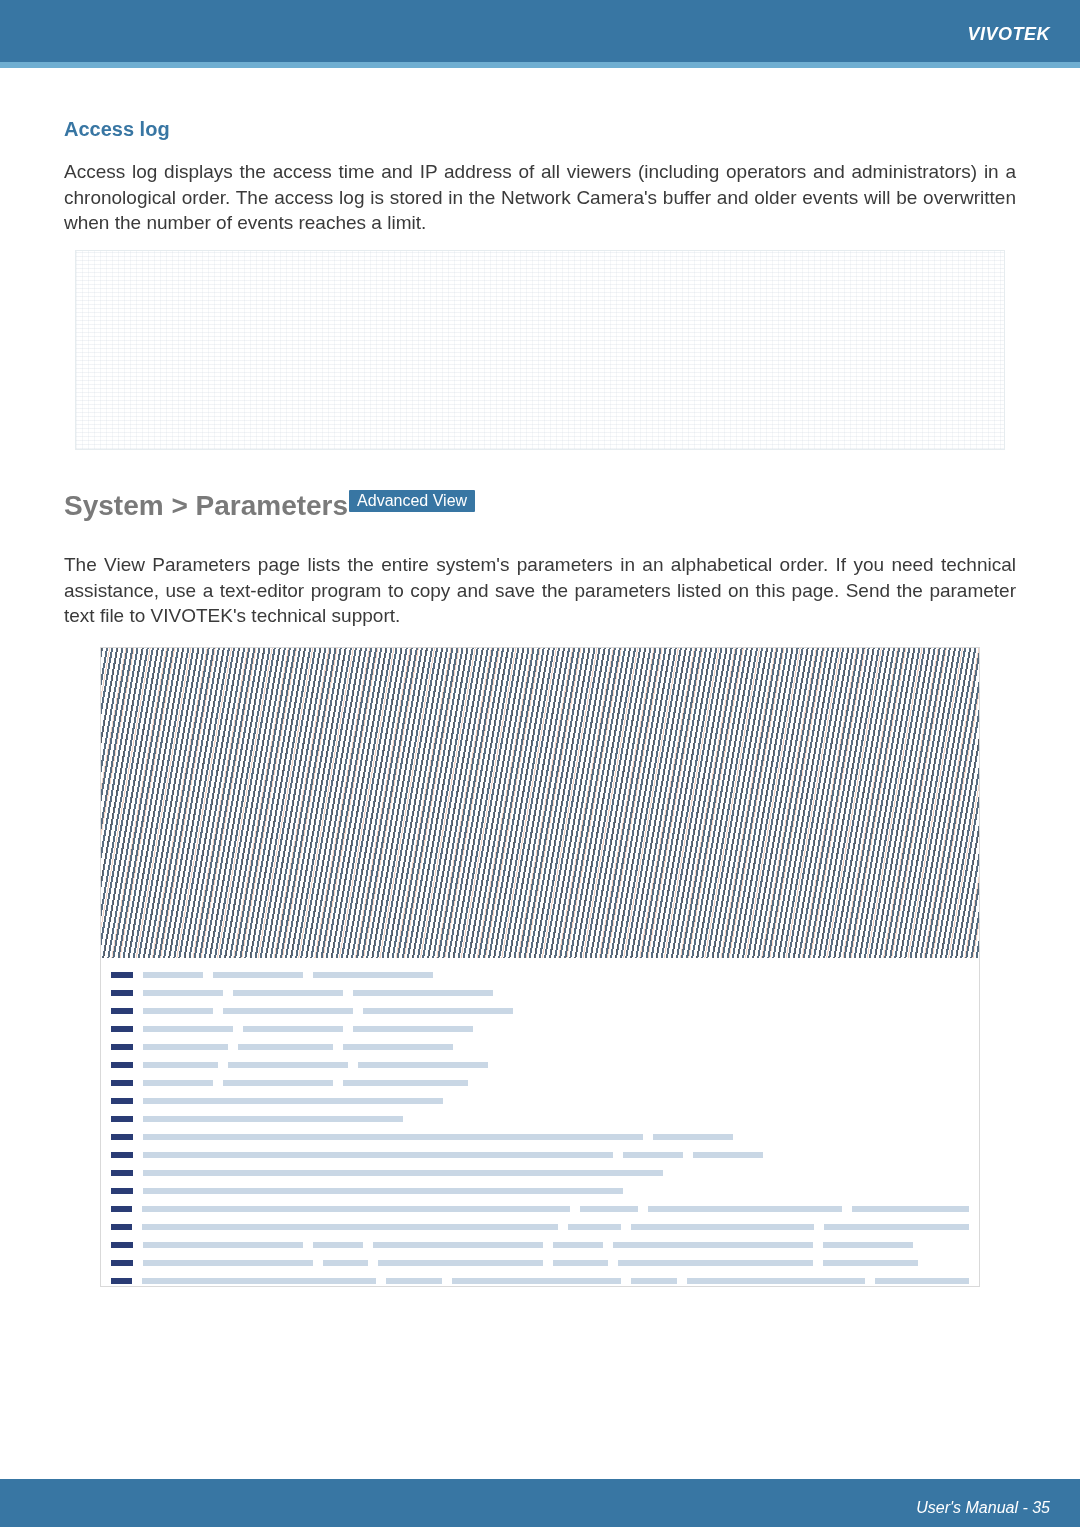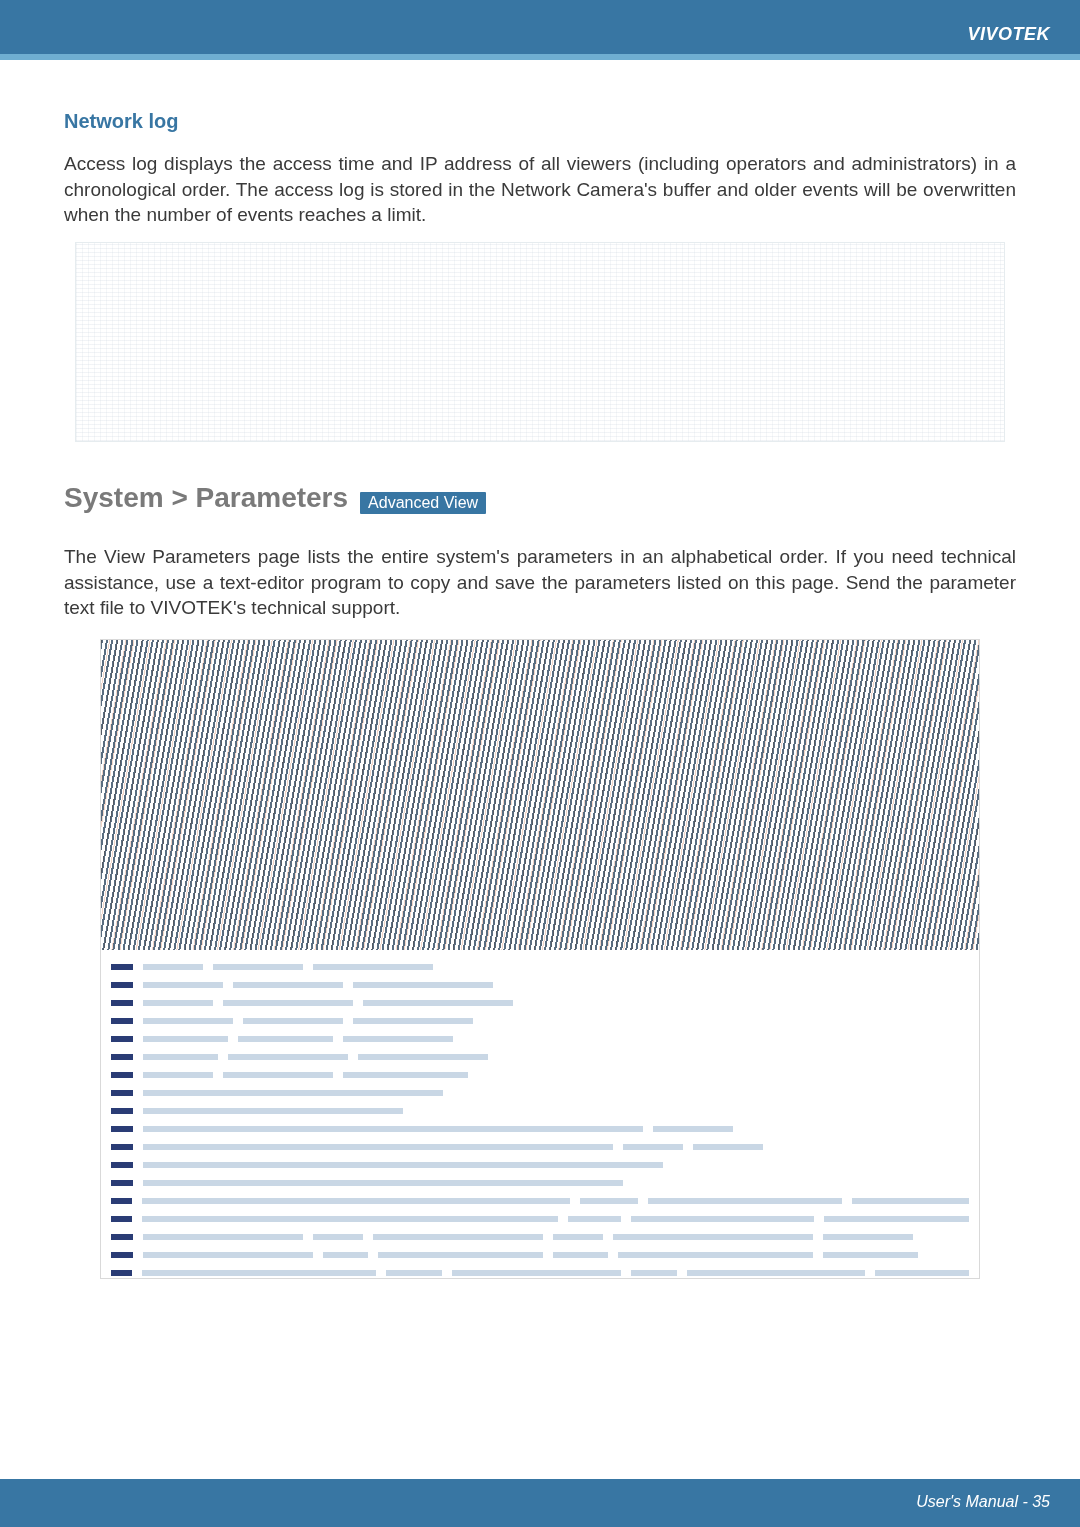--- a/index.html
+++ b/index.html
@@ -9,21 +9,21 @@
     width: 1080px;
     height: 1527px;
     position: relative;
   }
   .page {
     width: 100%;
     height: 100%;
     padding: 0;
   }
   .header {
-    height: 60px;
+    height: 68px;
     background: #3876a3;
     border-bottom: 6px solid #6faed1;
     position: relative;
   }
   .header-text {
     position: absolute;
     right: 30px;
     top: 24px;
     color: #fff;
     font-style: italic;
@@ -51,22 +51,22 @@
     margin: 10px auto 40px auto;
     width: 930px;
     height: 200px;
     border: 1px solid #e6ecef;
     background:
       repeating-linear-gradient(0deg, rgba(200,210,220,0.25) 0 1px, transparent 1px 4px),
       repeating-linear-gradient(90deg, rgba(200,210,220,0.2) 0 1px, transparent 1px 6px);
   }
   .h2-row {
     display: flex;
-    align-items: flex-end;
-    gap: 12px;
+    align-items: flex-start;
+    gap: 1px;
     margin: 12px 0 30px 0;
   }
   .h2-title {
     color: #7a7a7a;
     font-size: 28px;
     font-weight: bold;
   }
   .badge {
     background: #3876a3;
     color: #fff;
@@ -138,37 +138,37 @@
     position: absolute;
     bottom: 0;
     left: 0;
     right: 0;
     height: 48px;
     background: #3876a3;
   }
   .footer-text {
     position: absolute;
     right: 30px;
-    top: 14px;
+    top: 20px;
     color: #fff;
     font-style: italic;
     font-size: 16px;
   }
 </style>
 </head>
 <body>
 
 <div class="page">
   <div class="header">
     <div class="header-text">VIVOTEK</div>
   </div>
 
   <div class="content">
 
-    <div class="section-title">Network log</div>
+    <div class="section-title">Access log</div>
 
     <p class="body-text">Access log displays the access time and IP address of all viewers (including operators and administrators) in a chronological order. The access log is stored in the Network Camera's buffer and older events will be overwritten when the number of events reaches a limit.</p>
 
     <div class="figure-placeholder"></div>
 
     <div class="h2-row">
       <span class="h2-title">System &gt; Parameters</span>
       <span class="badge">Advanced View</span>
     </div>
 

